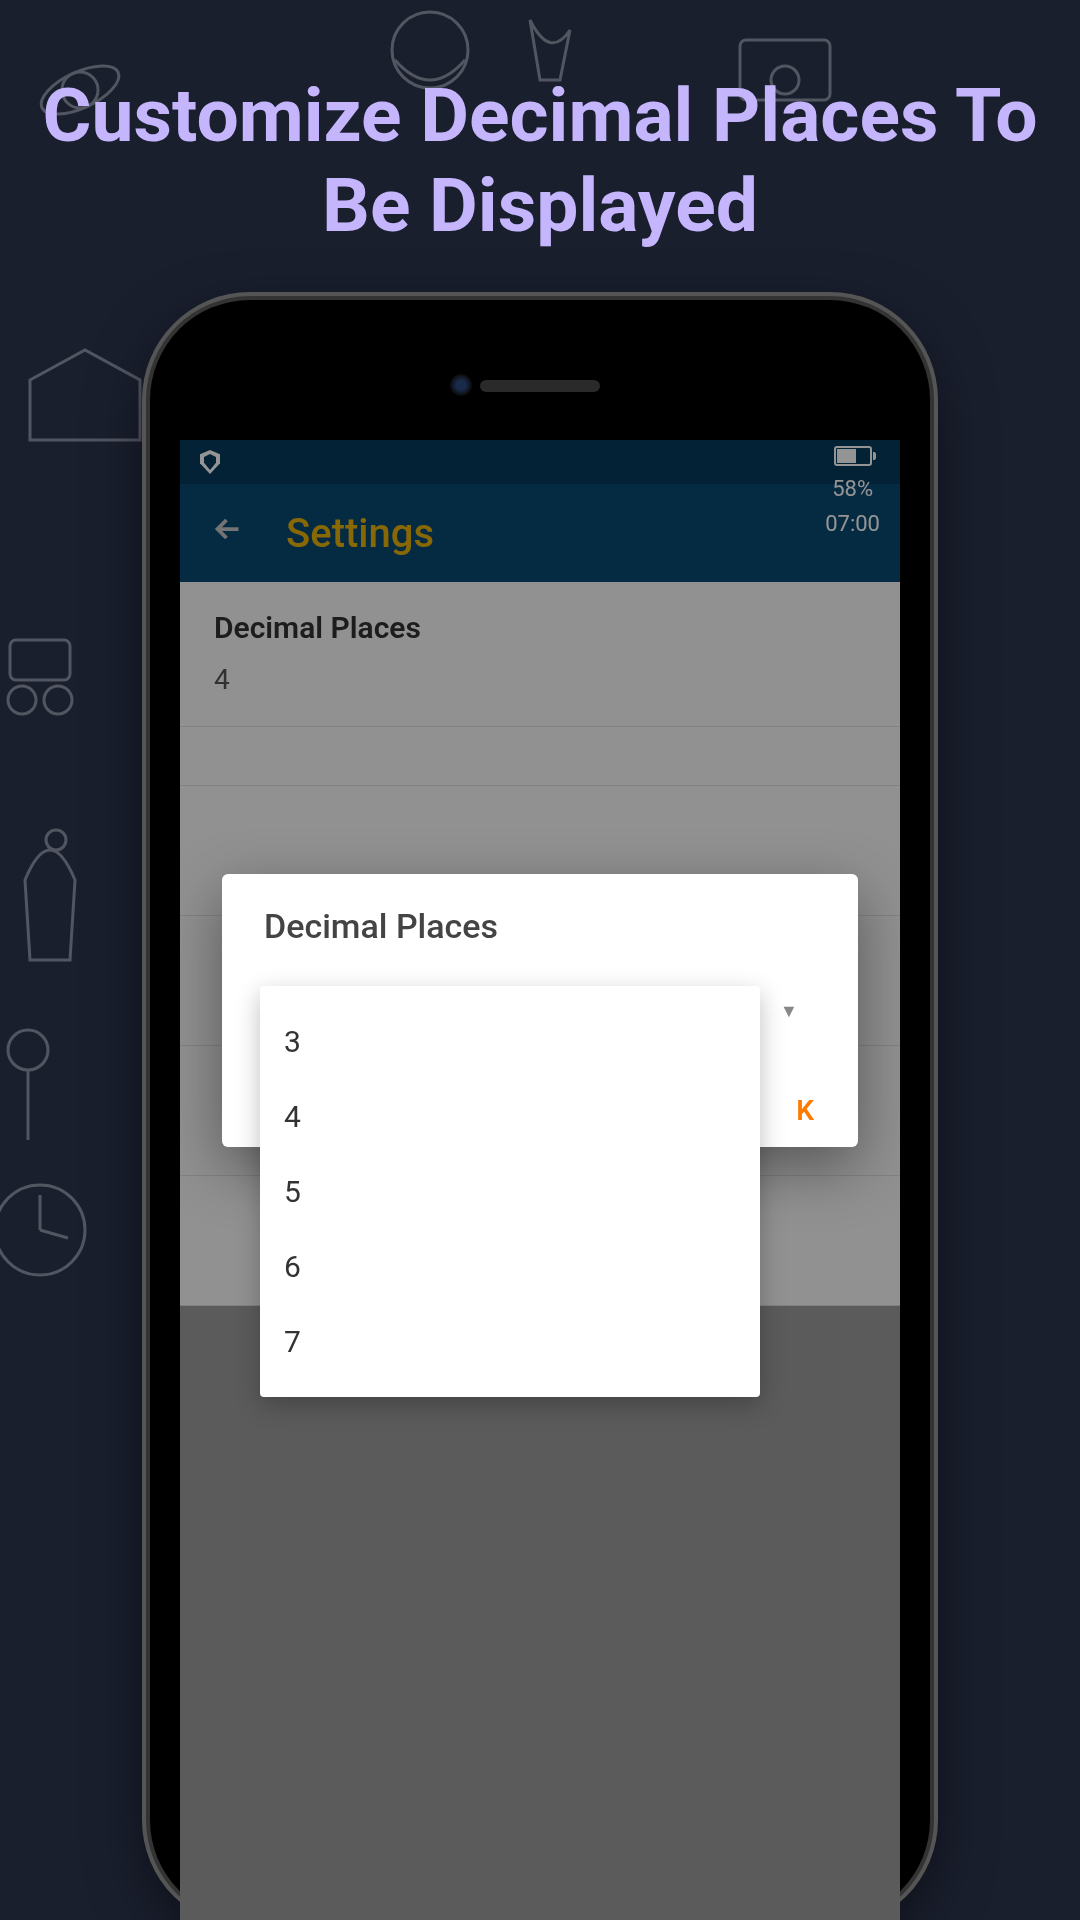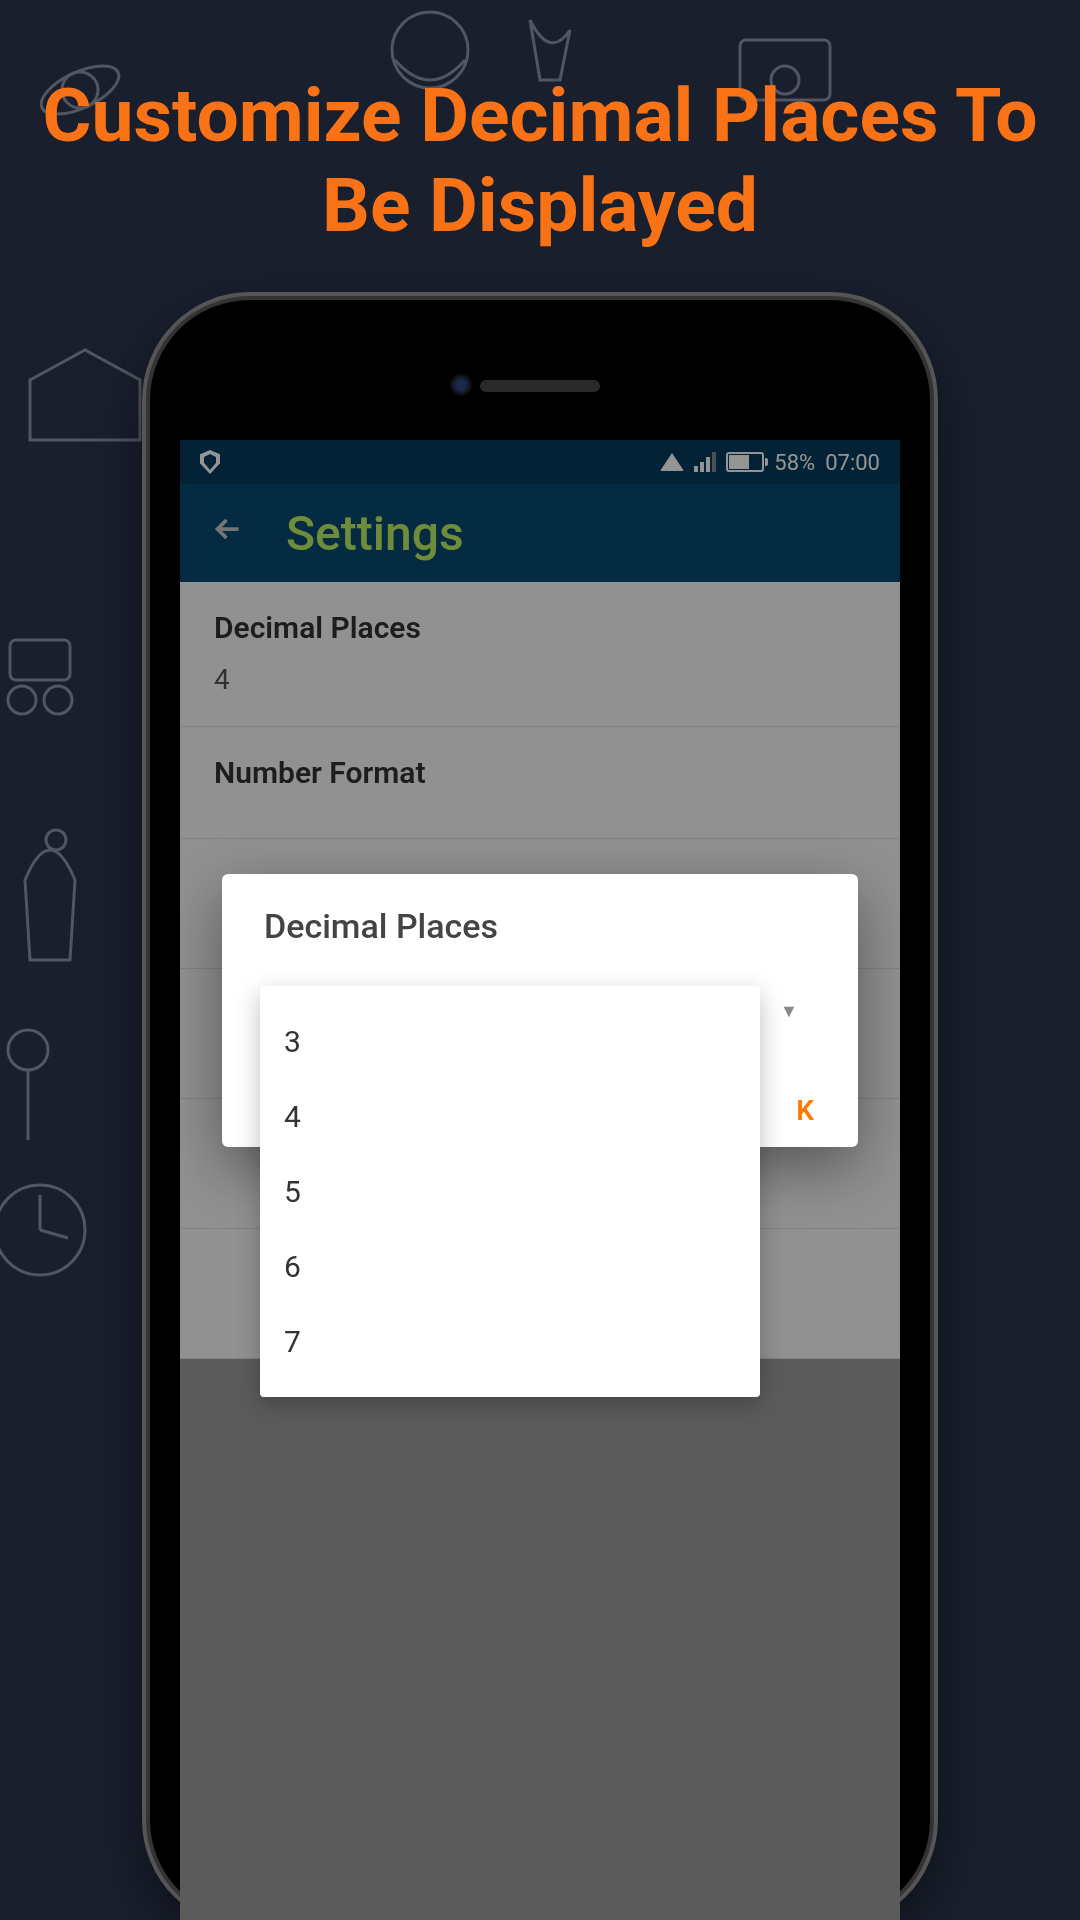--- a/index.html
+++ b/index.html
@@ -19,21 +19,21 @@
   opacity: 0.35;
   pointer-events: none;
 }
 
 .headline {
   position: absolute;
   top: 70px;
   left: 0;
   right: 0;
   text-align: center;
-  color: #f97316;
+  color: #c4b5fd;
   font-size: 75px;
   font-weight: 700;
   line-height: 1.2;
   padding: 0 40px;
 }
 
 
 .phone {
   position: absolute;
   top: 300px;
@@ -90,33 +90,33 @@
 .status-bar {
   height: 44px;
   background: #083b5d;
   display: flex;
   align-items: center;
   padding: 0 20px;
   color: #fff;
   font-size: 22px;
 }
 .status-left { flex: 1; display: flex; align-items: center; gap: 8px; }
-.status-right { display: flex; align-items: center; gap: 10px; }
+.status-right { display: flex; align-items: center; gap: 10px; flex-direction: column; }
 
 
 .app-bar {
   height: 98px;
   background: #0a4a73;
   display: flex;
   align-items: center;
   padding: 0 30px;
   gap: 40px;
 }
 .app-bar .back-arrow { color: #c8c8c8; font-size: 40px; }
-.app-bar .title { color: #bef264; font-size: 48px; font-weight: 500; }
+.app-bar .title { color: #eab308; font-size: 40px; font-weight: 500; }
 
 
 .dim-overlay {
   position: absolute;
   inset: 0;
   background: rgba(0,0,0,0.42);
   z-index: 5;
 }
 
 
@@ -339,21 +339,20 @@
         </span>
         <span class="title">Settings</span>
       </div>
 
       <div class="settings-list">
         <div class="setting-item">
           <div class="setting-title">Decimal Places</div>
           <div class="setting-value">4</div>
         </div>
         <div class="setting-item">
-          <div class="setting-title">Number Format</div>
         </div>
         <div class="setting-item" style="height:130px"></div>
         <div class="setting-item" style="height:130px"></div>
         <div class="setting-item" style="height:130px"></div>
         <div class="setting-item" style="height:130px"></div>
       </div>
 
       <div class="dim-overlay"></div>
 
       <div class="dialog">

